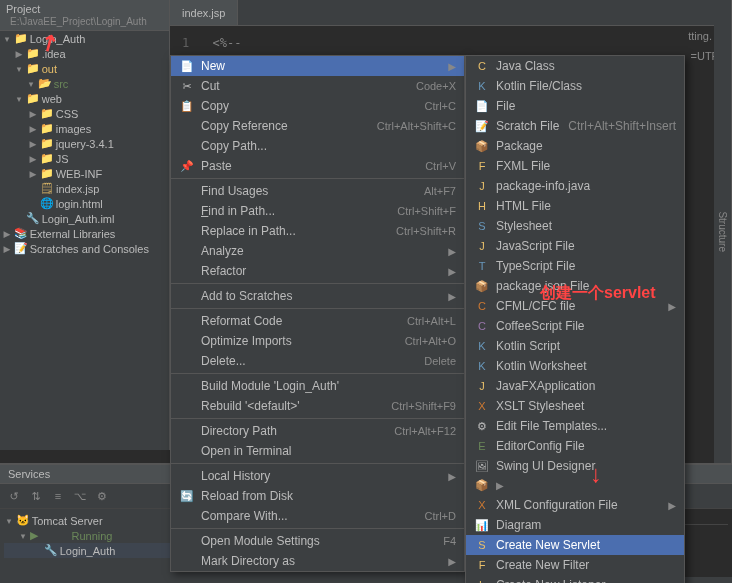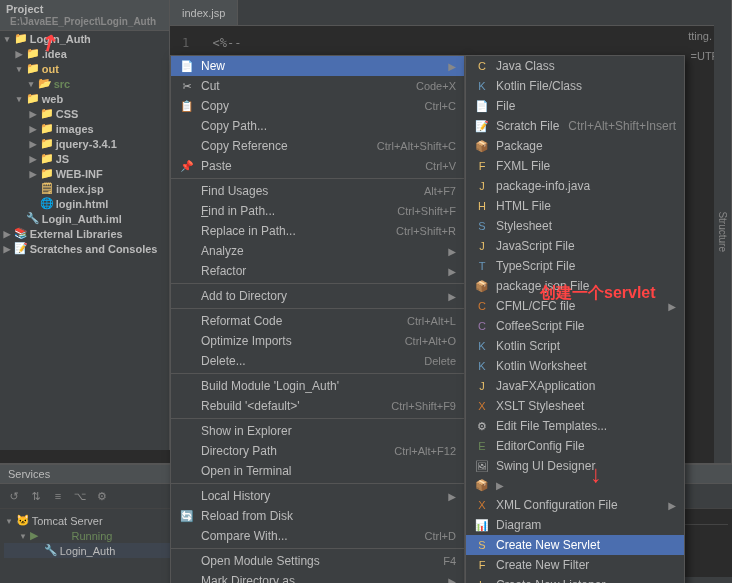--- a/index.html
+++ b/index.html
@@ -24,21 +24,20 @@
     .project-panel {
       position: absolute;
       top: 0; left: 0;
       width: 170px;
       height: 450px;
       background: #3c3f41;
       border-right: 1px solid #555;
       overflow: hidden;
       font-size: 11px;
       color: #bbbbbb;
-      font-weight: bold;
     }
 
     .project-header {
       background: #4c5052;
       padding: 3px 6px;
       font-size: 11px;
       color: #bbbbbb;
       border-bottom: 1px solid #555;
     }
 
@@ -436,26 +435,26 @@
     <span class="menu-label">Cut</span>
     <span class="menu-shortcut">Code+X</span>
   </div>
   <div class="menu-item">
     <span class="menu-icon">📋</span>
     <span class="menu-label">Copy</span>
     <span class="menu-shortcut">Ctrl+C</span>
   </div>
   <div class="menu-item">
     <span class="menu-icon"></span>
-    <span class="menu-label">Copy Path...</span>
-  </div>
-  <div class="menu-item">
-    <span class="menu-icon"></span>
     <span class="menu-label">Copy Reference</span>
     <span class="menu-shortcut">Ctrl+Alt+Shift+C</span>
+  </div>
+  <div class="menu-item">
+    <span class="menu-icon"></span>
+    <span class="menu-label">Copy Path...</span>
   </div>
   <div class="menu-item">
     <span class="menu-icon">📌</span>
     <span class="menu-label">Paste</span>
     <span class="menu-shortcut">Ctrl+V</span>
   </div>
   <div class="menu-separator"></div>
   <div class="menu-item">
     <span class="menu-icon"></span>
     <span class="menu-label">Find Usages</span>
@@ -477,21 +476,21 @@
     <span class="menu-arrow">▶</span>
   </div>
   <div class="menu-item">
     <span class="menu-icon"></span>
     <span class="menu-label">Refactor</span>
     <span class="menu-arrow">▶</span>
   </div>
   <div class="menu-separator"></div>
   <div class="menu-item">
     <span class="menu-icon"></span>
-    <span class="menu-label">Add to Directory</span>
+    <span class="menu-label">Add to Scratches</span>
     <span class="menu-arrow">▶</span>
   </div>
   <div class="menu-separator"></div>
   <div class="menu-item">
     <span class="menu-icon"></span>
     <span class="menu-label">Reformat Code</span>
     <span class="menu-shortcut">Ctrl+Alt+L</span>
   </div>
   <div class="menu-item">
     <span class="menu-icon"></span>
@@ -507,24 +506,20 @@
   <div class="menu-item">
     <span class="menu-icon"></span>
     <span class="menu-label">Build Module 'Login_Auth'</span>
   </div>
   <div class="menu-item">
     <span class="menu-icon"></span>
     <span class="menu-label">Rebuild '&lt;default&gt;'</span>
     <span class="menu-shortcut">Ctrl+Shift+F9</span>
   </div>
   <div class="menu-separator"></div>
-  <div class="menu-item">
-    <span class="menu-icon"></span>
-    <span class="menu-label">Show in Explorer</span>
-  </div>
   <div class="menu-item">
     <span class="menu-icon"></span>
     <span class="menu-label">Directory Path</span>
     <span class="menu-shortcut">Ctrl+Alt+F12</span>
   </div>
   <div class="menu-item">
     <span class="menu-icon"></span>
     <span class="menu-label">Open in Terminal</span>
   </div>
   <div class="menu-separator"></div>

